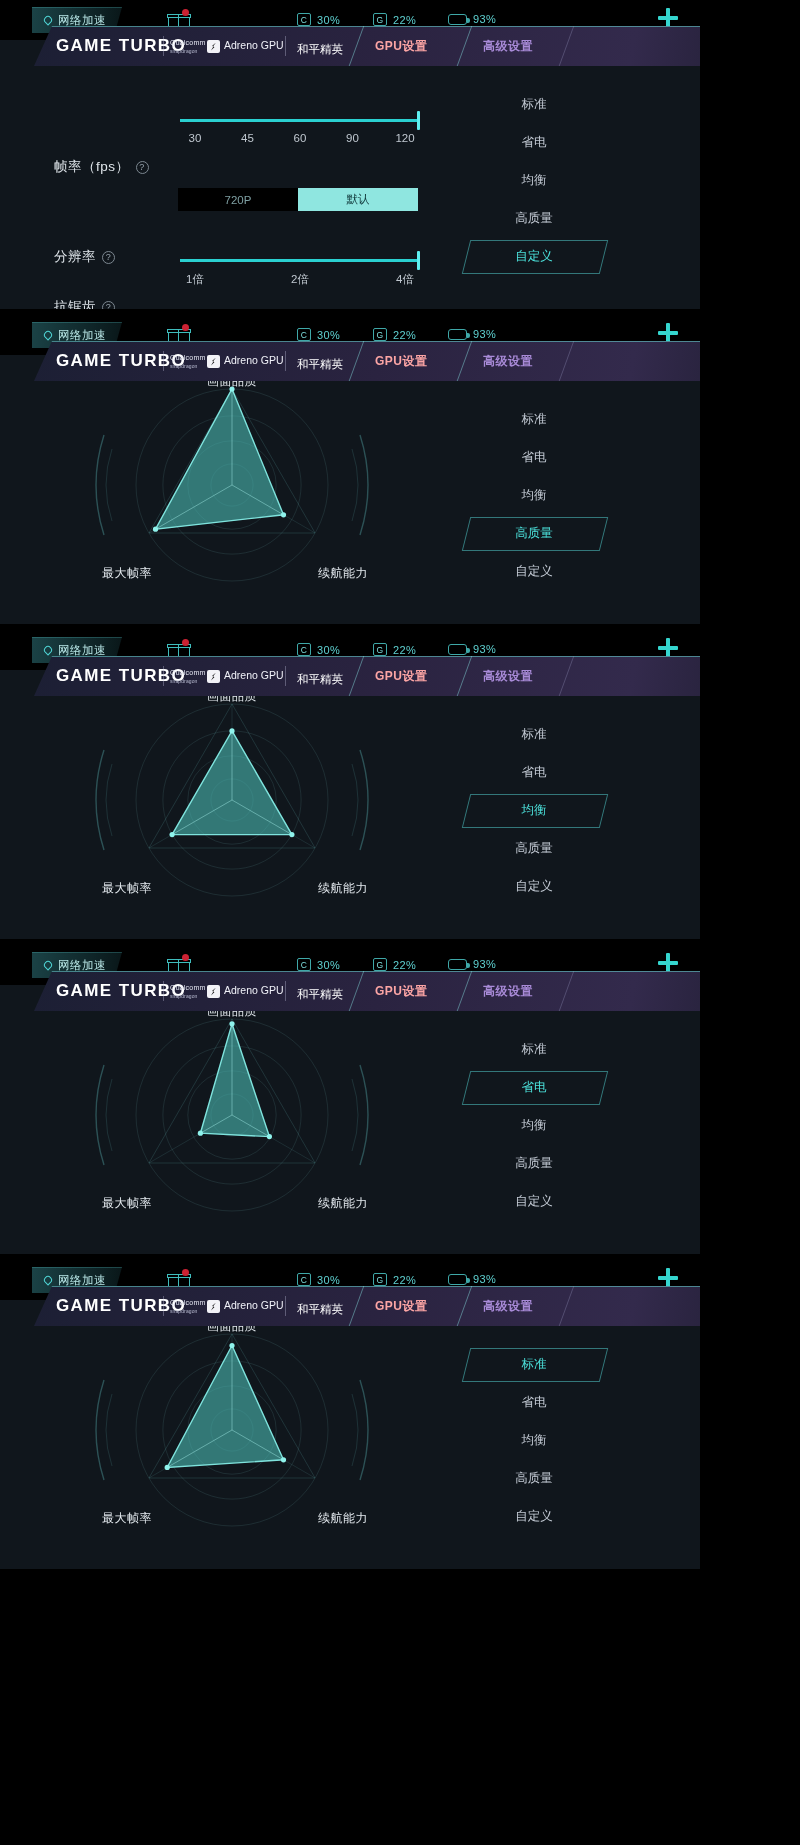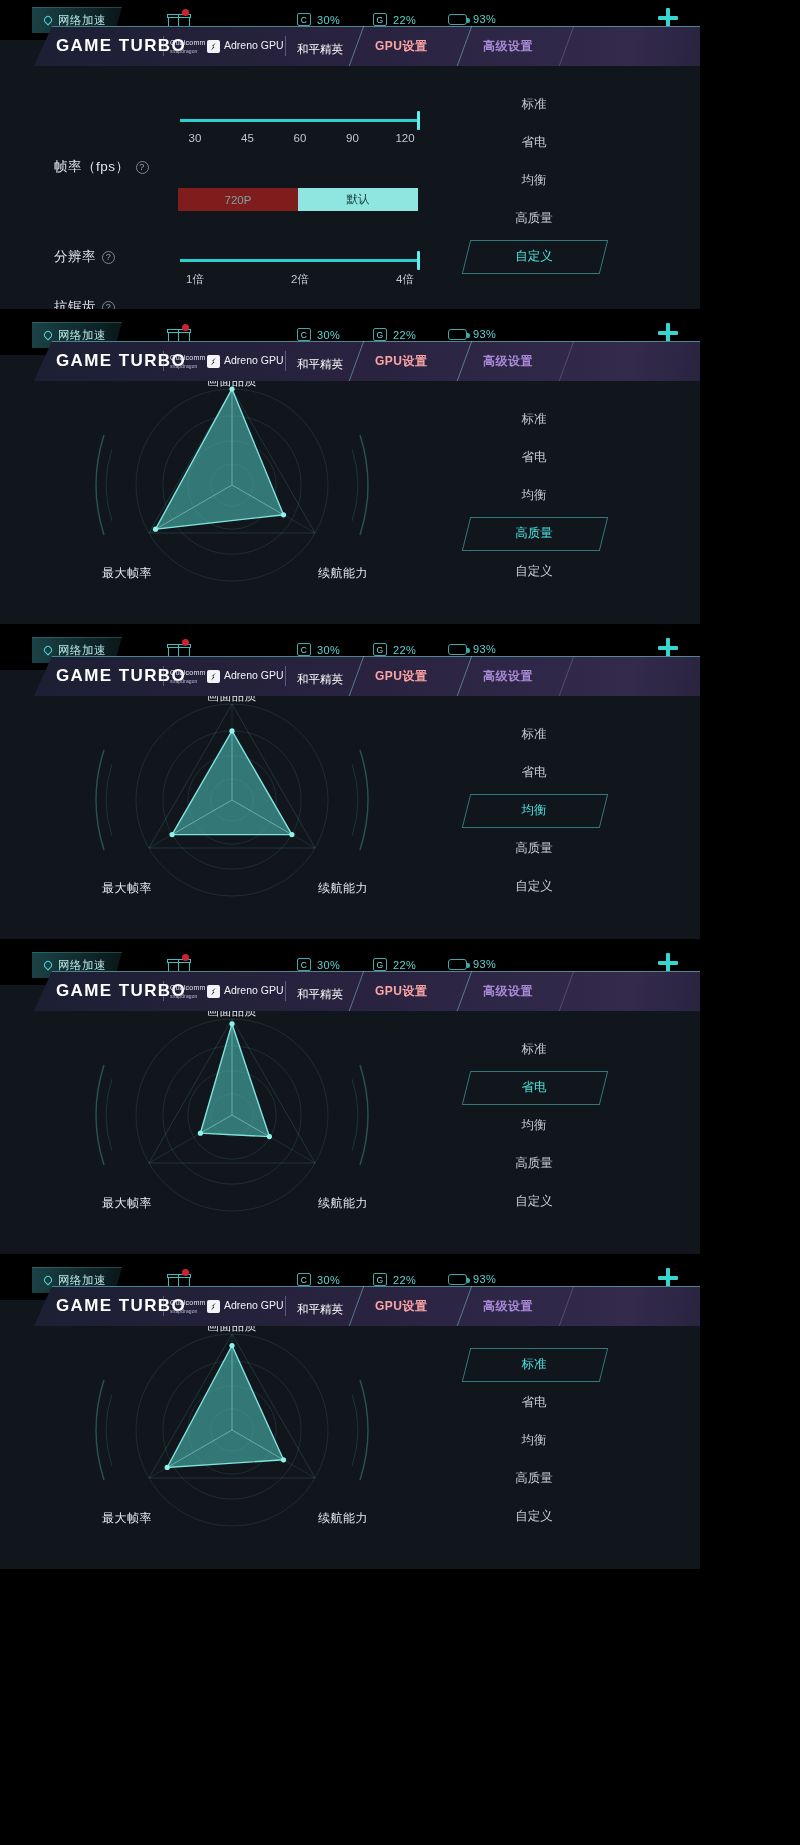--- a/index.html
+++ b/index.html
@@ -213,21 +213,21 @@
   }
   .ticks span{ width:30px; text-align:center; }
 
   .seg{
     position:absolute; height:23px; display:flex; overflow:hidden;
   }
   .seg div{
     display:flex; align-items:center; justify-content:center;
     font-size:11.5px; width:120px;
   }
-  .seg .off{ background:#7f1d1d; color:#7fa0a3; }
+  .seg .off{ background:#000000; color:#7fa0a3; }
   .seg .on{ background:#8fe6e0; color:#10383a; }
 
   
   .radar{ position:absolute; left:52px; top:-4px; width:420px; height:243px; }
   .radar svg{ display:block; }
   .axis-label{
     position:absolute; font-size:12px; color:#e4eaef; letter-spacing:.5px;
   }
 </style>
 </head>

